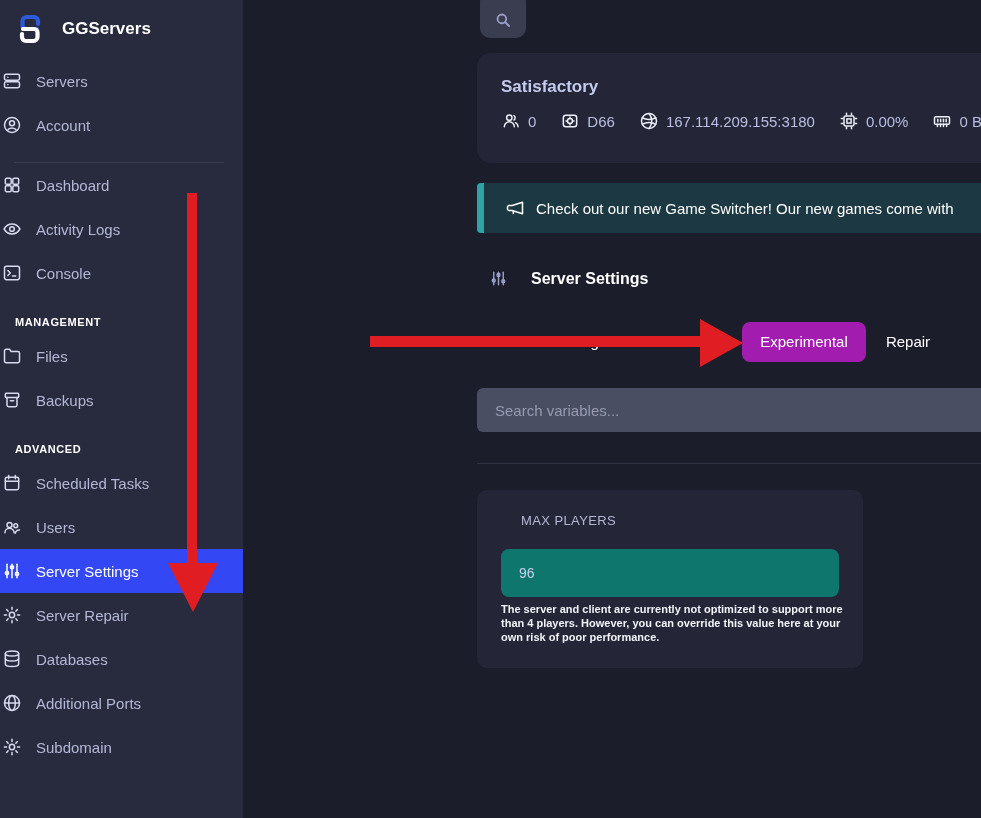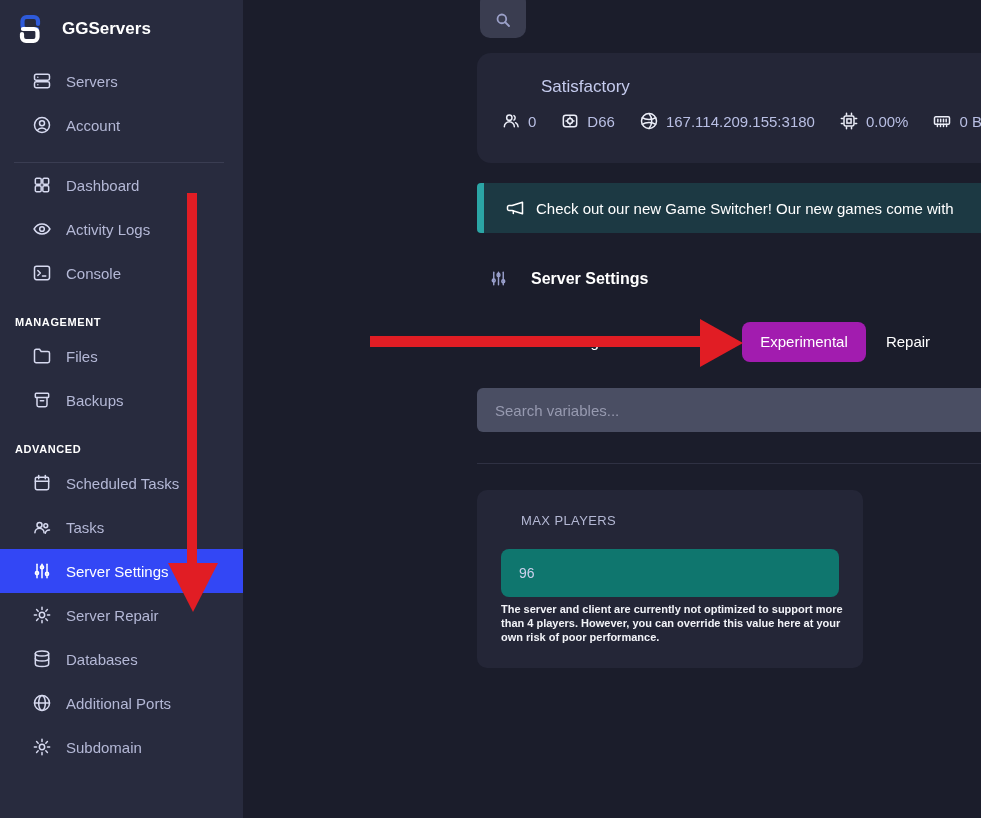--- a/index.html
+++ b/index.html
@@ -4,34 +4,34 @@
 <style>
   * { margin:0; padding:0; box-sizing:border-box; }
   html,body { width:981px; height:818px; background:#1b1d2b; font-family:"Liberation Sans", sans-serif; }
   #app { position:relative; width:981px; height:818px; overflow:hidden; background:#1b1d2b; }
 
   
   #sidebar { position:absolute; left:0; top:0; width:243px; height:818px; background:#282b3e; z-index:1; }
   .brand { display:flex; align-items:center; gap:16px; padding:12px 14px 0 14px; height:46px; }
   .brand-name { color:#ffffff; font-size:17px; font-weight:bold; }
   .nav-top { margin-top:13px; }
-  .nav-item { display:flex; align-items:center; gap:14px; height:44px; padding:0 32px; color:#b4b8d6; font-size:15px; cursor:pointer; }
+  .nav-item { display:flex; align-items:center; gap:14px; height:44px; padding:0 2px; color:#b4b8d6; font-size:15px; cursor:pointer; }
   .nav-item .ico { width:20px; height:20px; color:#d7daf0; flex:0 0 20px; display:flex; align-items:center; }
   .nav-item.active { background:#3347f5; color:#ffffff; }
   .nav-item.active .ico { color:#ffffff; }
   .side-divider { height:1px; background:#3a3d52; margin:15px 19px 0 14px; }
   .nav-section-title { margin:19px 0 4px 0; padding:0 15px; height:16px; line-height:16px; color:#ffffff; font-size:11px; font-weight:bold; letter-spacing:0.6px; }
   svg { display:block; }
 
   
   .search-btn { position:absolute; left:480px; top:-8px; width:46px; height:46px; background:#3a3d50; border:none; border-radius:10px; display:flex; align-items:flex-end; justify-content:center; padding-bottom:9px; cursor:pointer; z-index:1; }
   .search-btn .ico { width:18px; height:18px; color:#9ba0c8; }
 
   .server-card { position:absolute; left:477px; top:53px; width:570px; height:110px; background:#242637; border-radius:14px; z-index:1; }
-  .server-title { position:absolute; left:24px; top:24px; color:#c5cbee; font-size:17px; font-weight:normal;margin-left:40px; }
+  .server-title { position:absolute; left:24px; top:24px; color:#c5cbee; font-size:17px; font-weight:bold; }
   .server-stats { position:absolute; left:24px; top:58px; display:flex; align-items:center; gap:24px; white-space:nowrap; }
   .stat { display:flex; align-items:center; gap:7px; color:#b9bfe4; font-size:15px; }
   .stat .ico { width:20px; height:20px; color:#eceef8; }
 
   .banner { position:absolute; left:477px; top:183px; width:580px; height:50px; background:#1c3943; border-left:7px solid #2ba5a5; border-radius:4px; display:flex; align-items:center; gap:11px; padding-left:21px; color:#ffffff; font-size:15px; white-space:nowrap; overflow:hidden; z-index:1; }
   .banner .ico { width:20px; height:20px; color:#ffffff; flex:0 0 20px; }
 
   .settings-heading { position:absolute; left:489px; top:269px; display:flex; align-items:center; gap:23px; z-index:1; }
   .settings-heading .ico { width:19px; height:19px; color:#9aa0cc; }
   .settings-heading .txt { color:#ffffff; font-size:16px; font-weight:bold; }
@@ -166,21 +166,21 @@
     </div>
     <div class="nav-item">
       <span class="ico">
         <svg viewBox="0 0 24 24" width="20" height="20" fill="none" stroke="currentColor" stroke-width="1.8" stroke-linecap="round" stroke-linejoin="round">
           <circle cx="9" cy="9.5" r="3"></circle>
             <circle cx="16.5" cy="10.5" r="2.3"></circle>
             <path d="M3.5 19a5.5 5.5 0 0 1 11 0"></path>
             <path d="M16 19.5a4.5 4.5 0 0 1 5-4"></path>
         </svg>
       </span>
-      <span class="nav-label">Tasks</span>
+      <span class="nav-label">Users</span>
     </div>
     <div class="nav-item active">
       <span class="ico">
         <svg viewBox="0 0 24 24" width="20" height="20" fill="none" stroke="currentColor" stroke-width="1.8" stroke-linecap="round">
           <line x1="6" y1="4" x2="6" y2="20"></line>
             <line x1="12" y1="4" x2="12" y2="20"></line>
             <line x1="18" y1="4" x2="18" y2="20"></line>
           <circle cx="6" cy="14.5" r="1.9"></circle>
             <circle cx="12" cy="7.5" r="1.9"></circle>
             <circle cx="18" cy="15.5" r="1.9"></circle>

